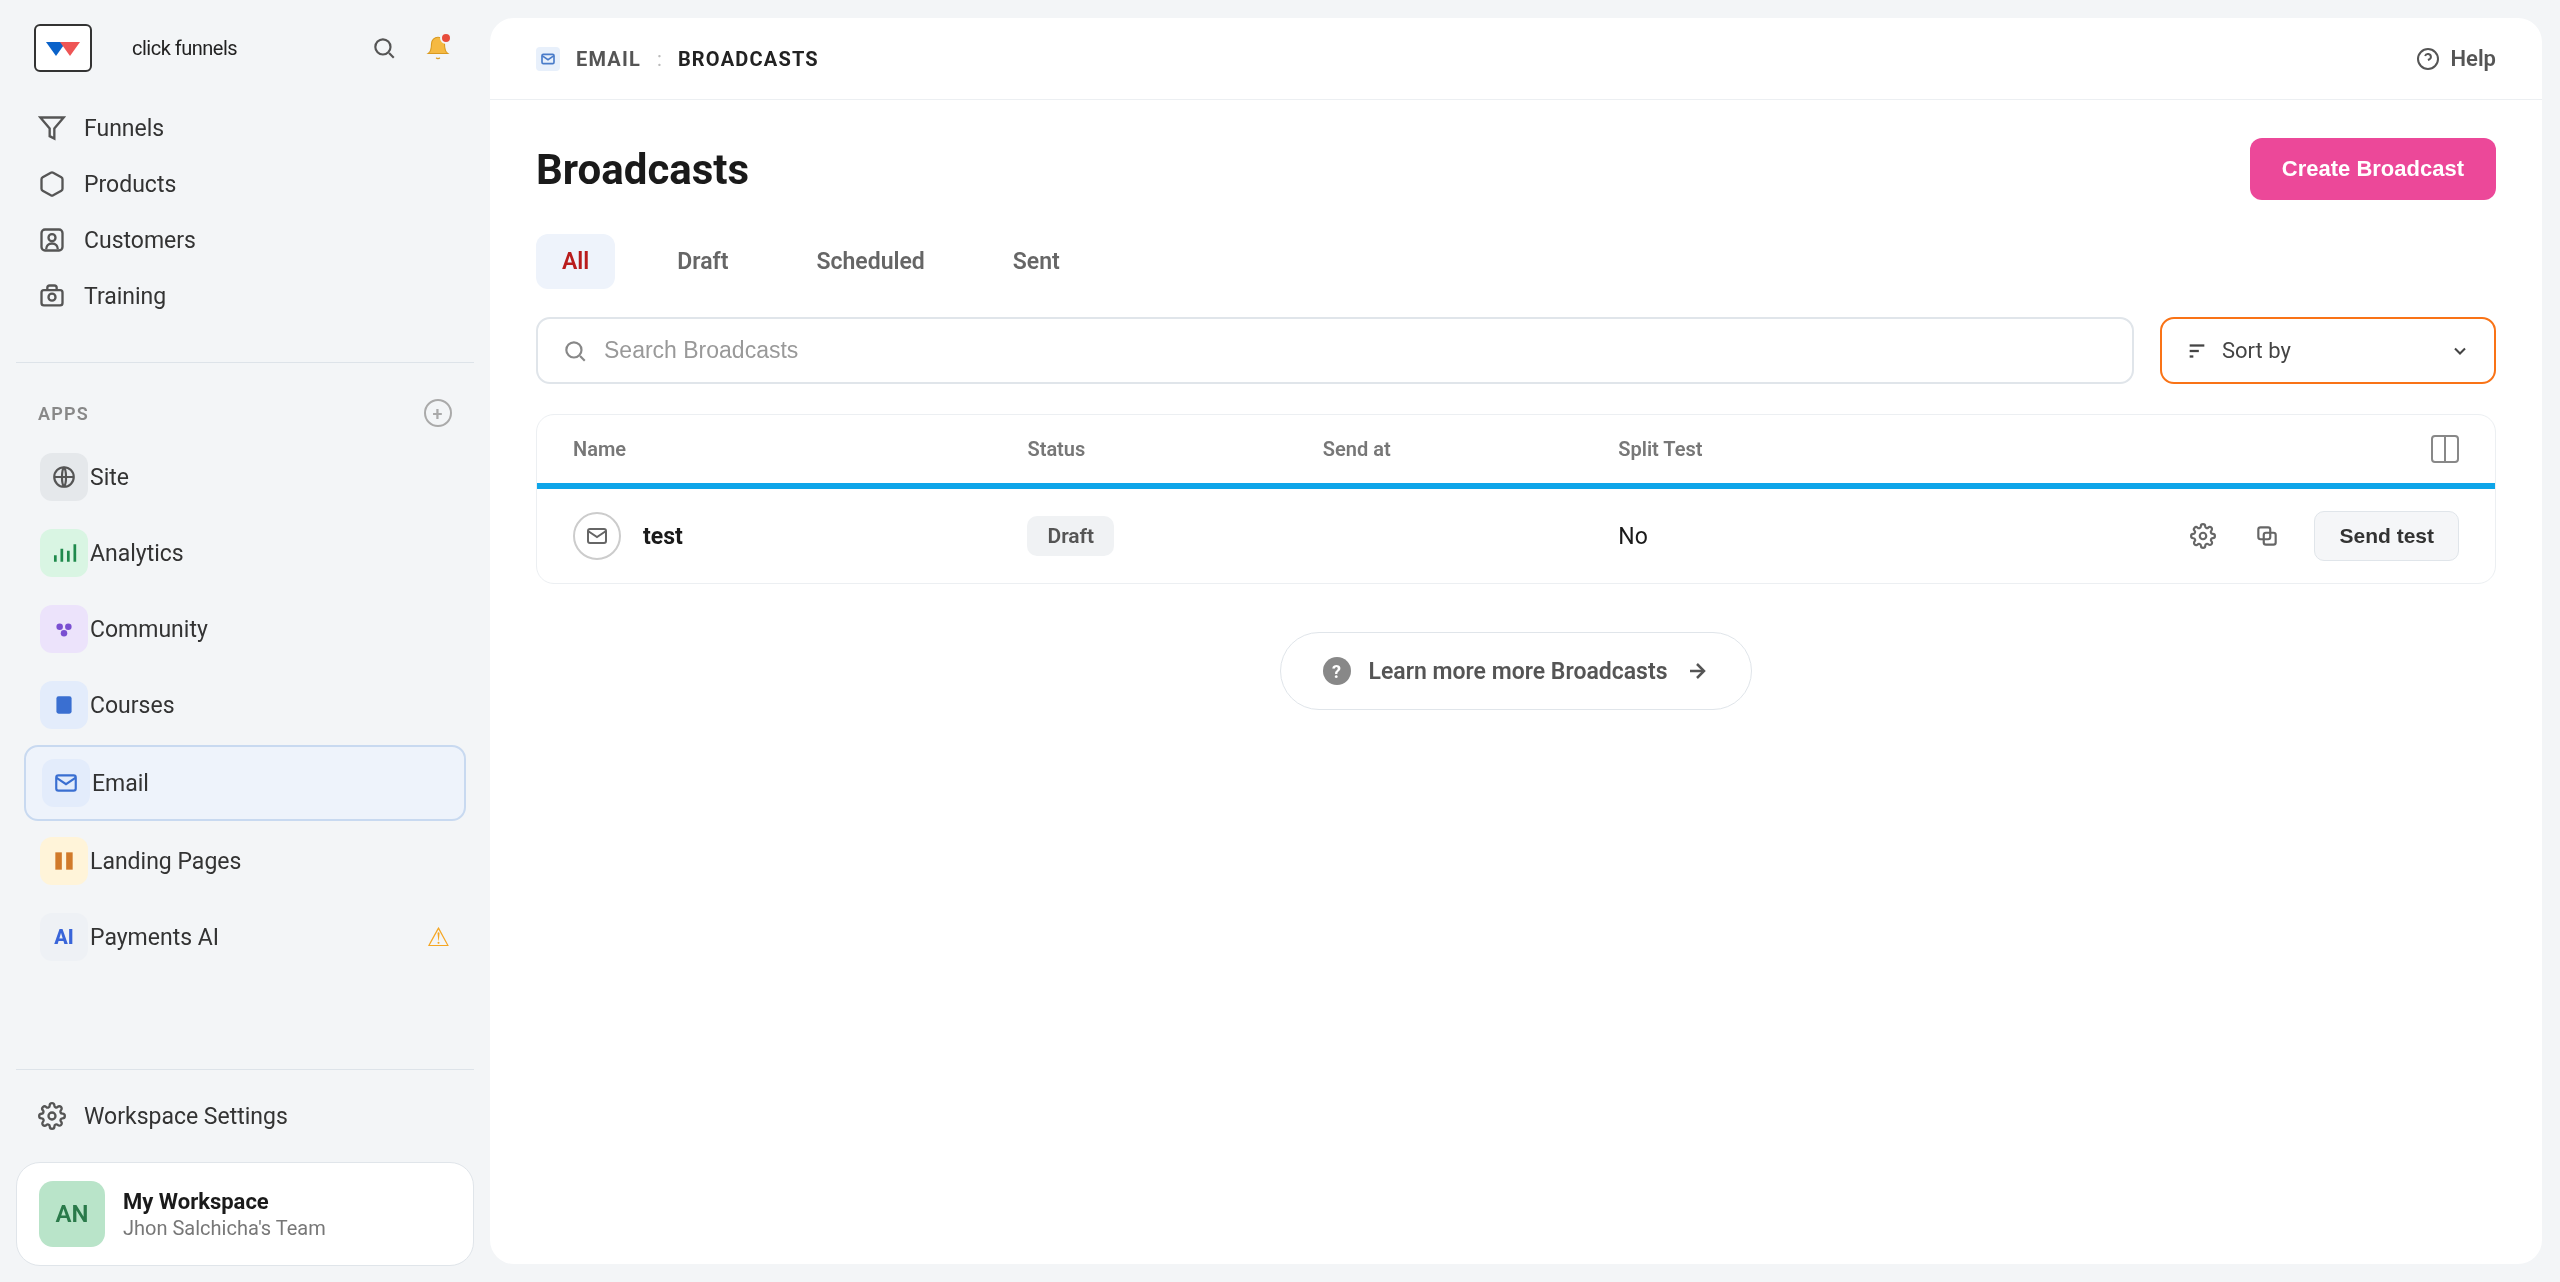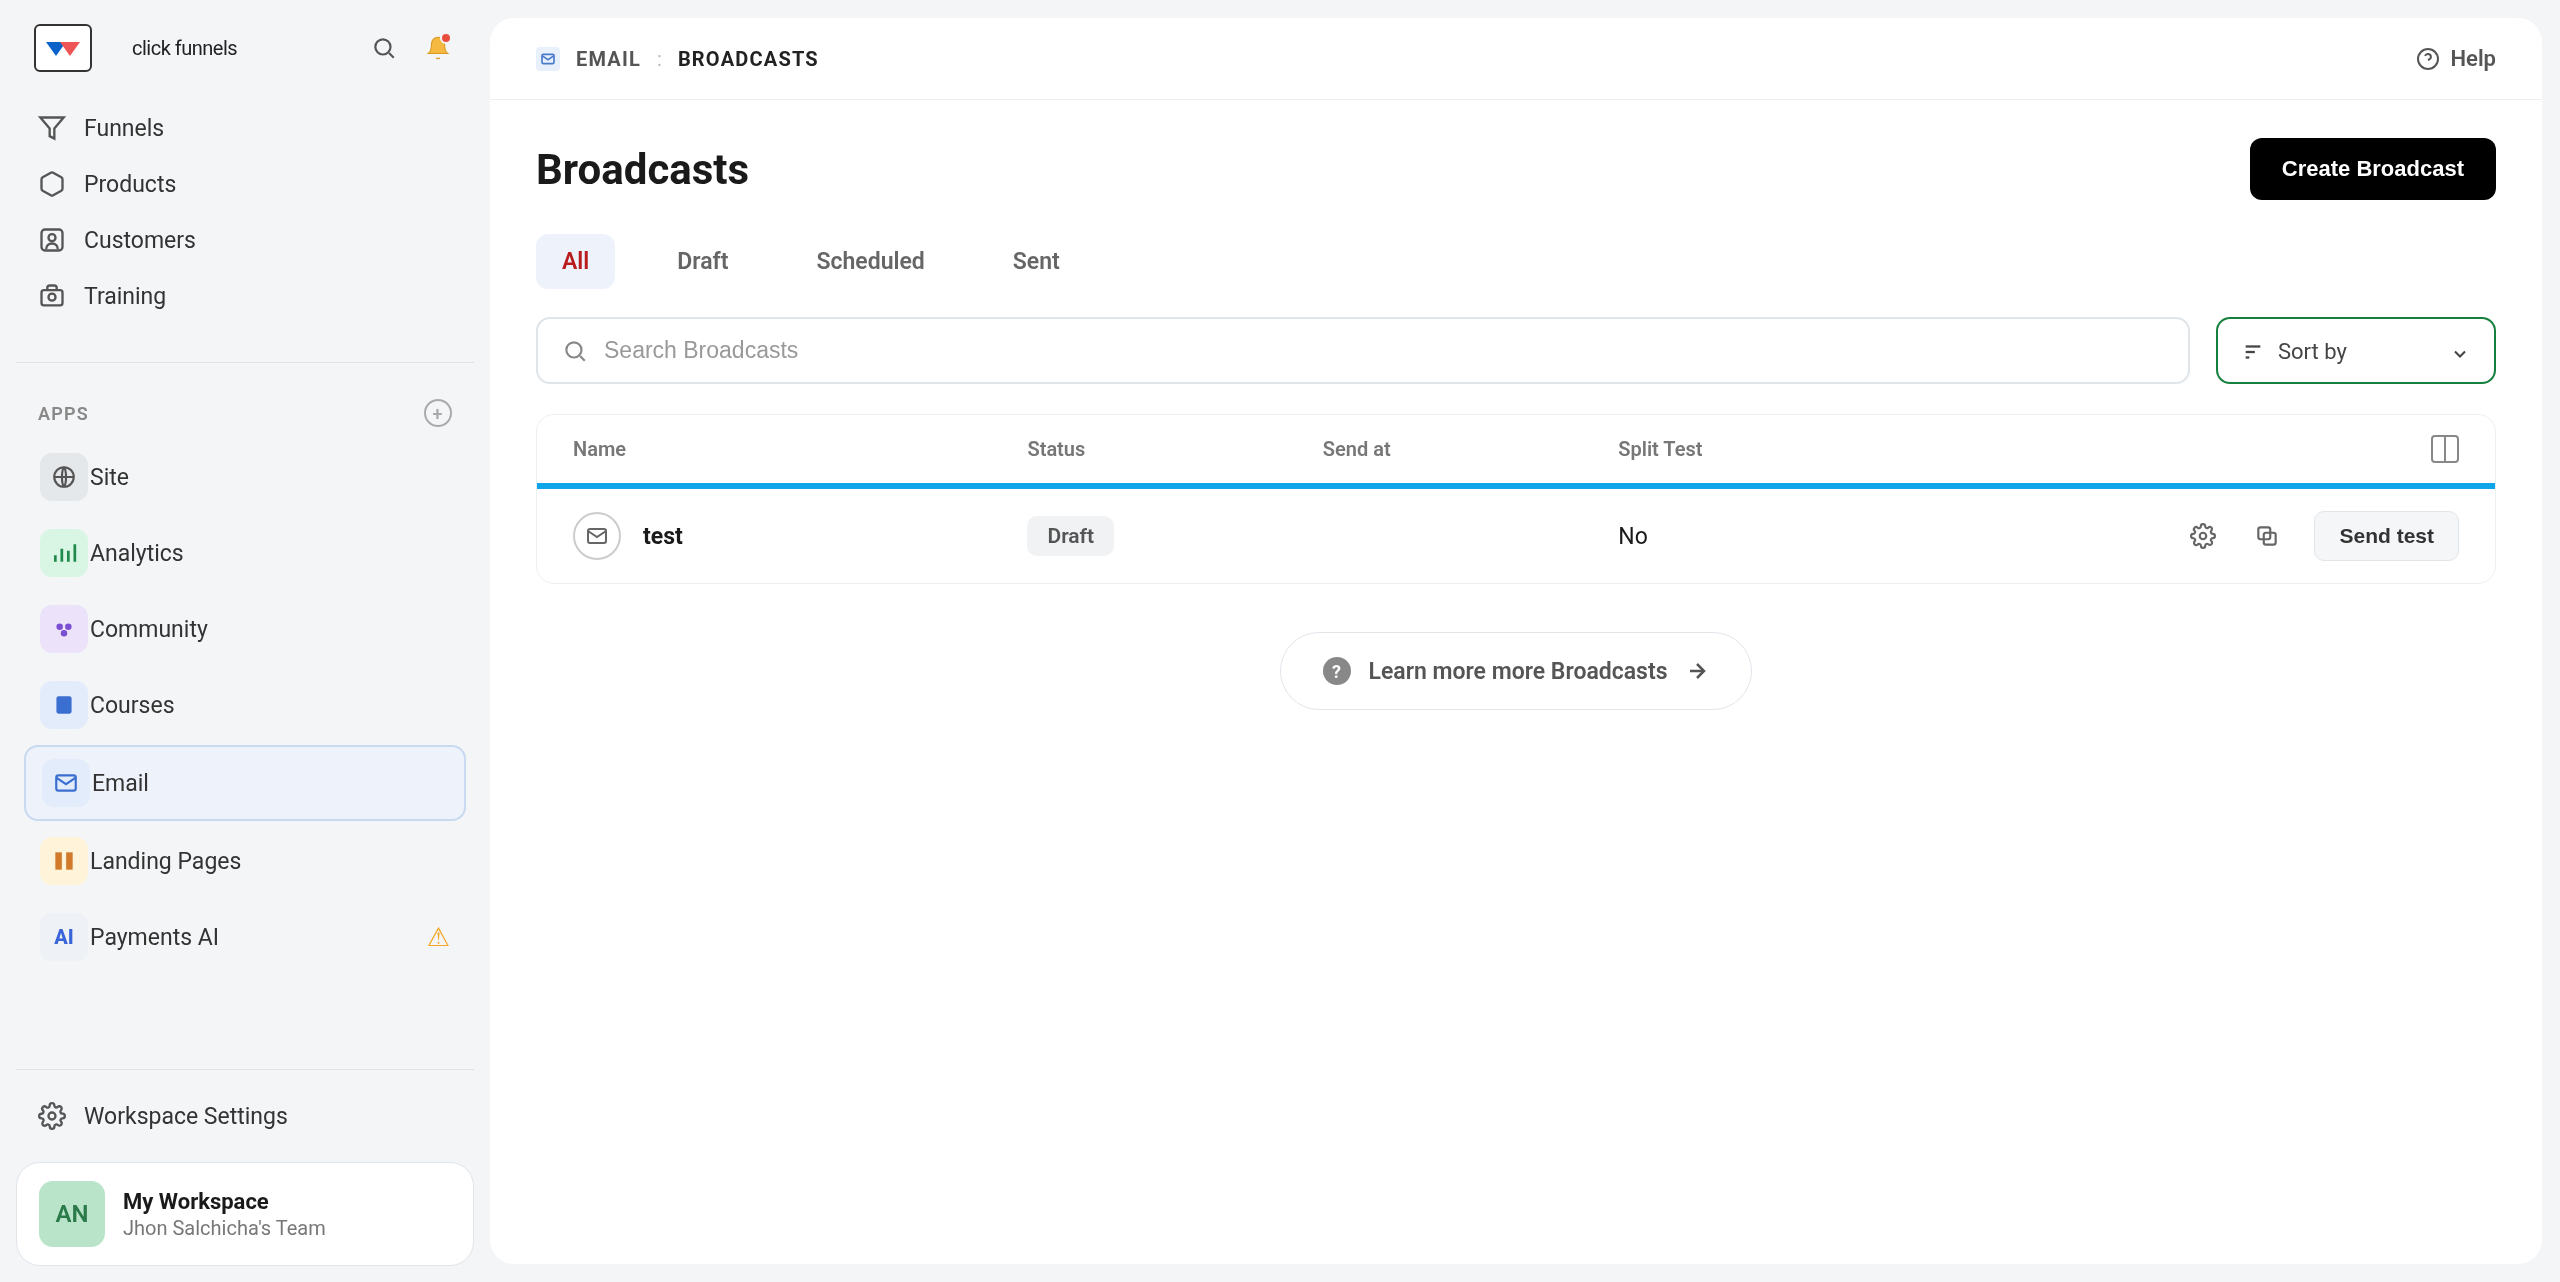--- a/index.html
+++ b/index.html
@@ -193,21 +193,21 @@
   font-size: 22px; font-weight: 600; color: #555; cursor: pointer;
 }
 
 .content { padding: 38px 46px; }
 .page-header {
   display: flex; justify-content: space-between; align-items: center;
   margin-bottom: 34px;
 }
 .page-title { font-size: 42px; font-weight: 700; }
 .btn-primary {
-  background: #000000; color: #fff;
+  background: #ec4899; color: #fff;
   padding: 18px 32px; border-radius: 12px;
   font-size: 22px; font-weight: 600;
   border: none; cursor: pointer;
 }
 .tabs {
   display: flex; gap: 36px; margin-bottom: 28px;
 }
 .tab {
   padding: 14px 26px; font-size: 23px; font-weight: 600;
   color: #666; cursor: pointer; border-radius: 12px;
@@ -222,23 +222,23 @@
   border: 2px solid #e0e5ea;
   border-radius: 14px;
   padding: 18px 24px;
 }
 .search-box input {
   border: none; outline: none; flex: 1;
   font-size: 23px; color: #333; background: transparent;
 }
 .search-box input::placeholder { color: #999; }
 .sort-box {
-  width: 280px;
-  display: flex; align-items: flex-end; justify-content: space-between;
-  border: 2px solid #15803d;
+  width: 336px;
+  display: flex; align-items: center; justify-content: space-between;
+  border: 2px solid #f97316;
   border-radius: 14px;
   padding: 18px 24px;
   font-size: 22px; color: #444; cursor: pointer;
 }
 .sort-left { display: flex; align-items: center; gap: 14px; }
 
 .table {
   border: 1px solid #eceff2;
   border-radius: 18px;
   overflow: hidden;

